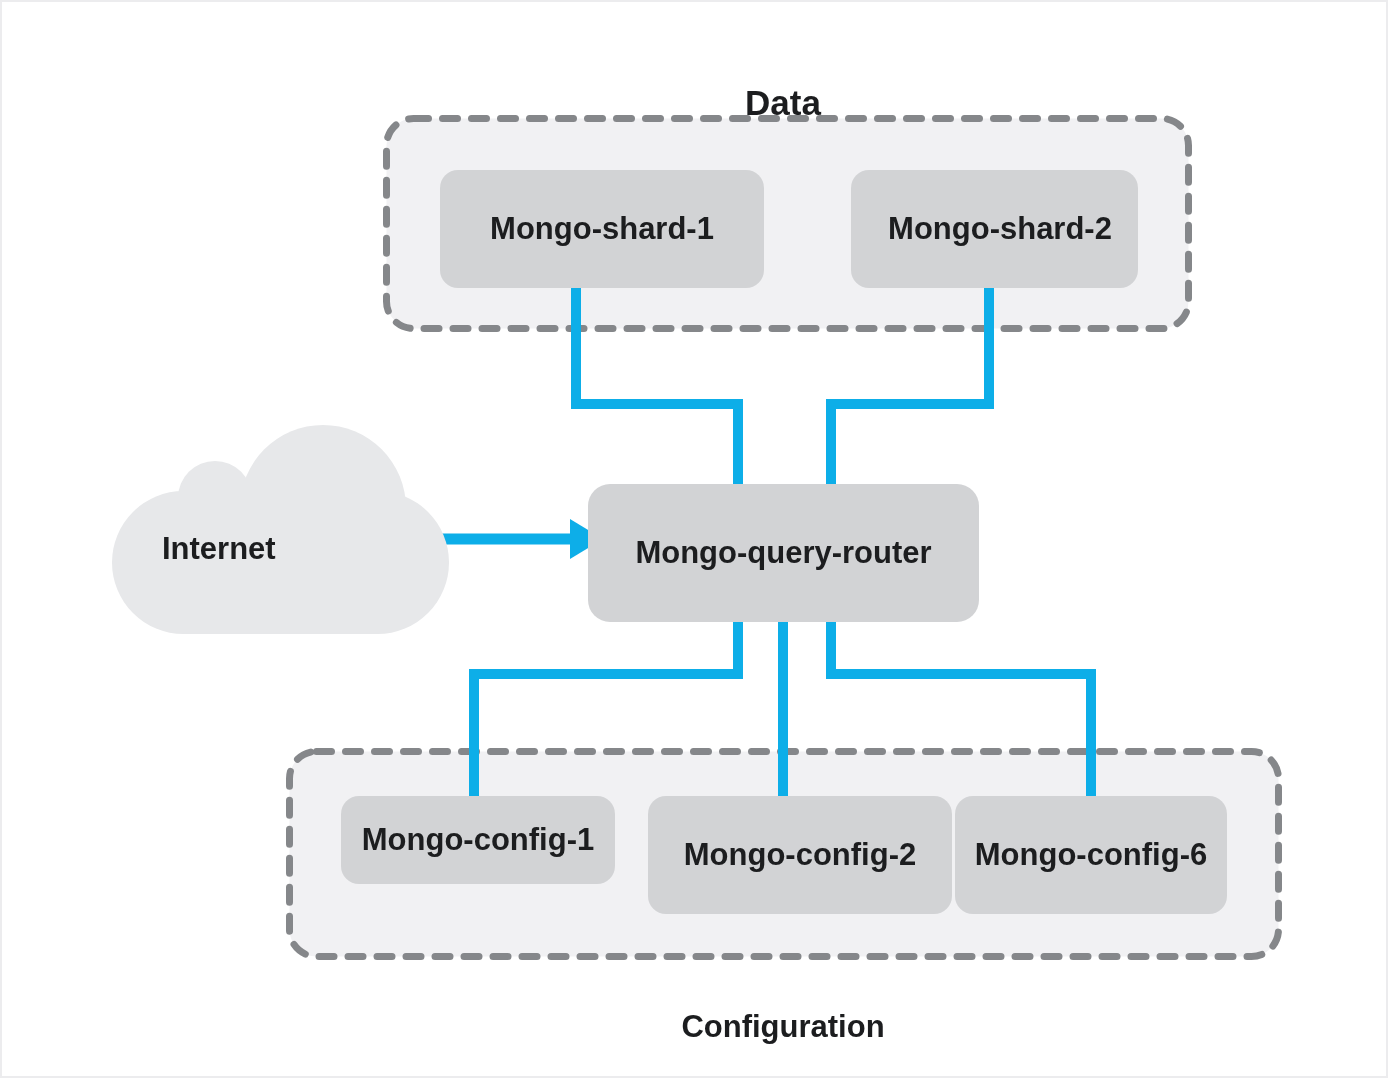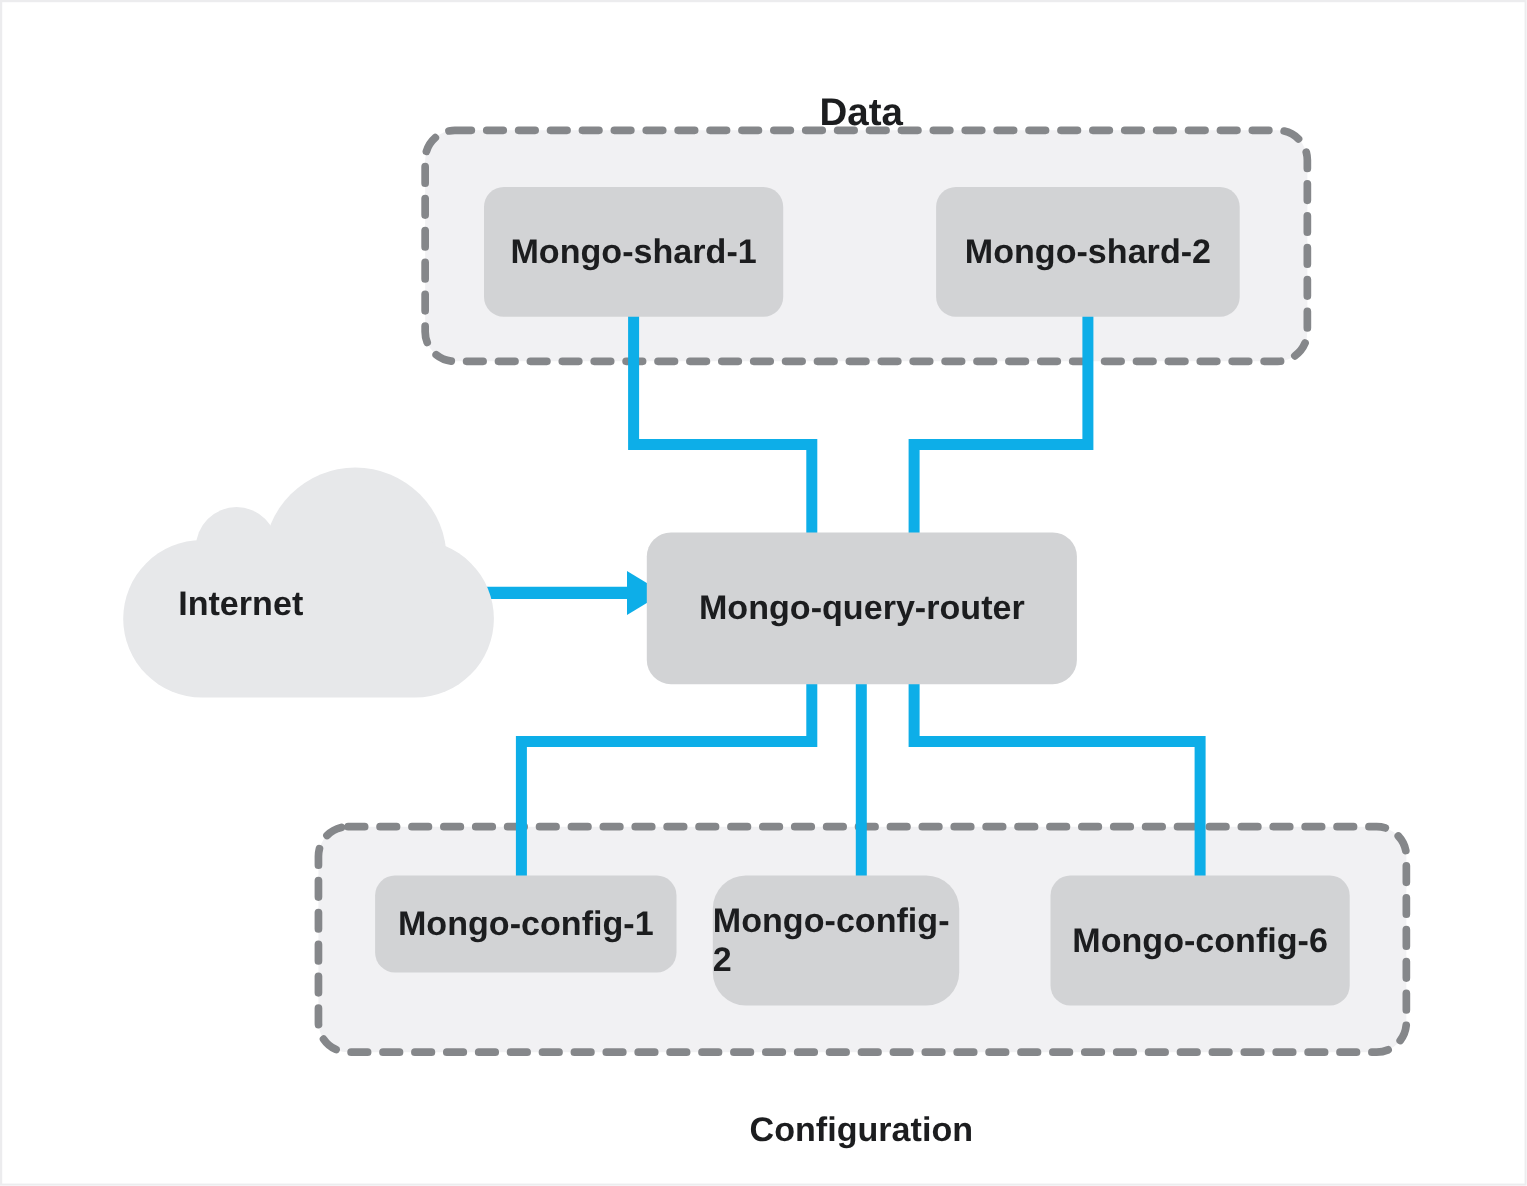--- a/index.html
+++ b/index.html
@@ -21,25 +21,25 @@
   }
   .label-data{left:581px;top:58px;width:400px;font-size:35px;}
   .label-config{left:581px;top:984px;width:400px;font-size:31px;text-align:center;}
   .node{
     position:absolute;z-index:3;
     background:#d2d3d5;border-radius:18px;
     display:flex;align-items:center;justify-content:center;
     font-weight:bold;font-size:31px;color:#1c1d1f;
     letter-spacing:0px;
   }
-  .node-shard1{left:438px;top:168px;width:272px;height:118px;}
-  .node-shard2{left:849px;top:168px;width:276px;height:118px;}
+  .node-shard1{left:438px;top:168px;width:324px;height:118px;}
+  .node-shard2{left:849px;top:168px;width:276px;height:118px;padding-left:11px;}
   .node-router{left:586px;top:482px;width:391px;height:138px;border-radius:22px;}
   .node-config1{left:339px;top:794px;width:274px;height:88px;}
-  .node-config2{left:646px;top:794px;width:224px;height:118px;border-radius:30px;}
+  .node-config2{left:646px;top:794px;width:304px;height:118px;}
   .node-config3{left:953px;top:794px;width:272px;height:118px;}
   
   .cloud{position:absolute;z-index:2;left:0;top:0;}
   .cloud-part{position:absolute;background:#e7e8ea;}
   .cloud-base{left:110px;top:489px;width:337px;height:143px;border-radius:72px;}
   .cloud-lobe-small{left:176px;top:459px;width:74px;height:74px;border-radius:50%;}
   .cloud-lobe-large{left:238px;top:423px;width:166px;height:166px;border-radius:50%;}
   .cloud-label{
     position:absolute;left:160px;top:529px;width:236px;z-index:2;
     text-align:left;font-weight:bold;font-size:31px;color:#1c1d1f;

